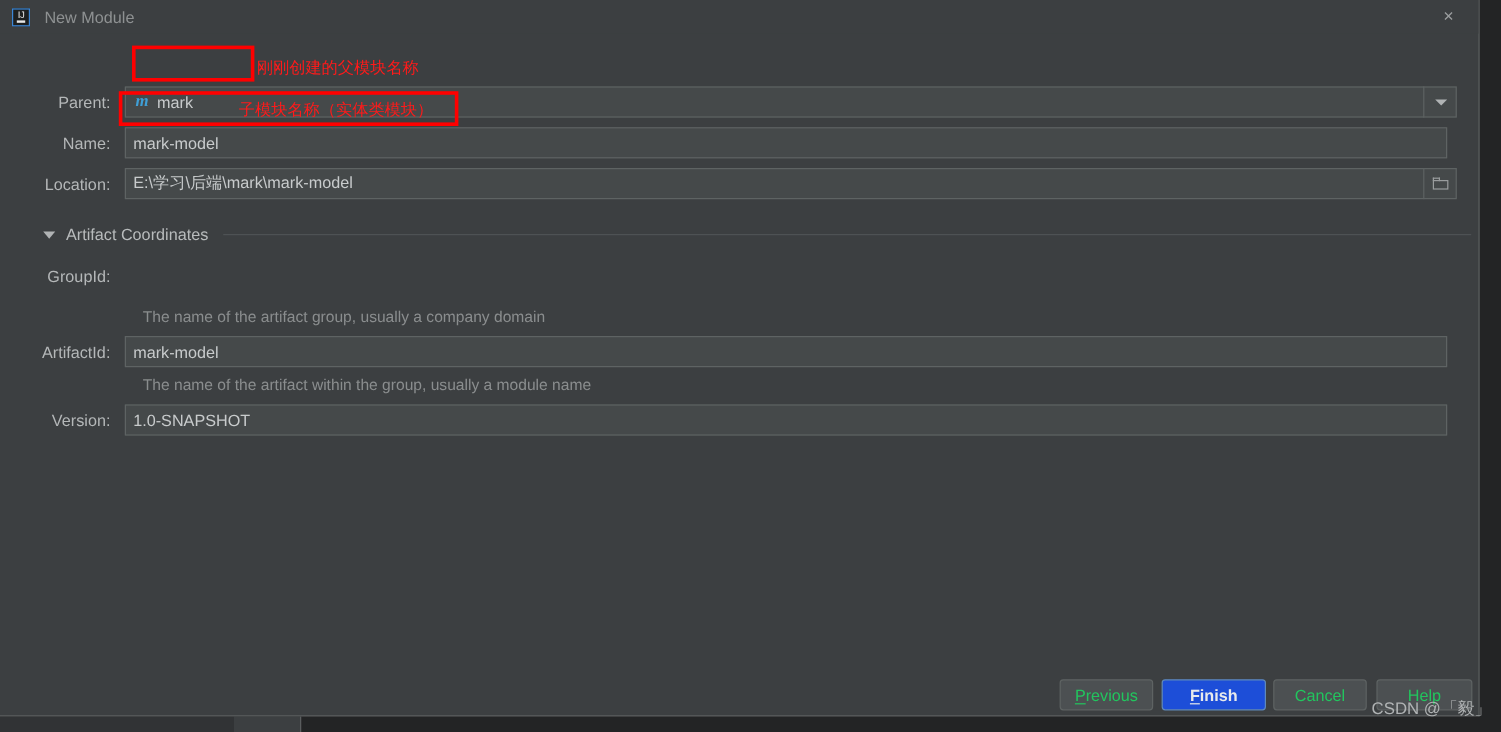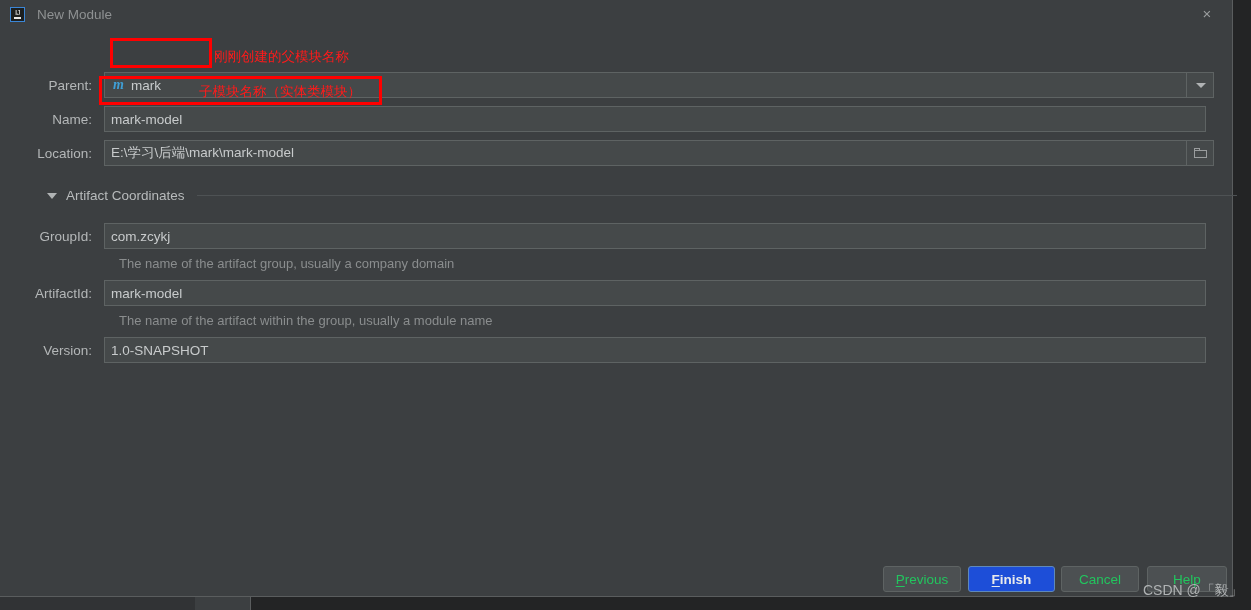--- a/index.html
+++ b/index.html
@@ -210,21 +210,21 @@
     left: 0; top: 0px;
     width: 6px; height: 3px;
     border: 1px solid #9a9d9e;
     border-bottom: none;
     box-sizing: border-box;
   }
 
   
   .section-header {
     position: absolute;
-    left: 47px;
+    left: 36px;
     display: flex;
     align-items: center;
     width: 1190px;
   }
   .section-tri {
     width: 0; height: 0;
     border-left: 5px solid transparent;
     border-right: 5px solid transparent;
     border-top: 6px solid #b0b3b4;
     margin-right: 9px;
@@ -354,23 +354,20 @@
     </div>
 
     <div class="section-header" style="top:160px;">
       <span class="section-tri"></span>
       <span class="section-title">Artifact Coordinates</span>
       <span class="section-rule"></span>
     </div>
 
     <div class="row" style="top:195px;">
       <div class="row-label">GroupId:</div>
-      <div class="field" style="width:1102px;flex:none;">
-        <span>com.zcykj</span>
-      </div>
     </div>
     <div class="hint" style="top:228px;">The name of the artifact group, usually a company domain</div>
 
     <div class="row" style="top:252px;">
       <div class="row-label">ArtifactId:</div>
       <div class="field" style="width:1102px;flex:none;">
         <span>mark-model</span>
       </div>
     </div>
     <div class="hint" style="top:285px;">The name of the artifact within the group, usually a module name</div>

